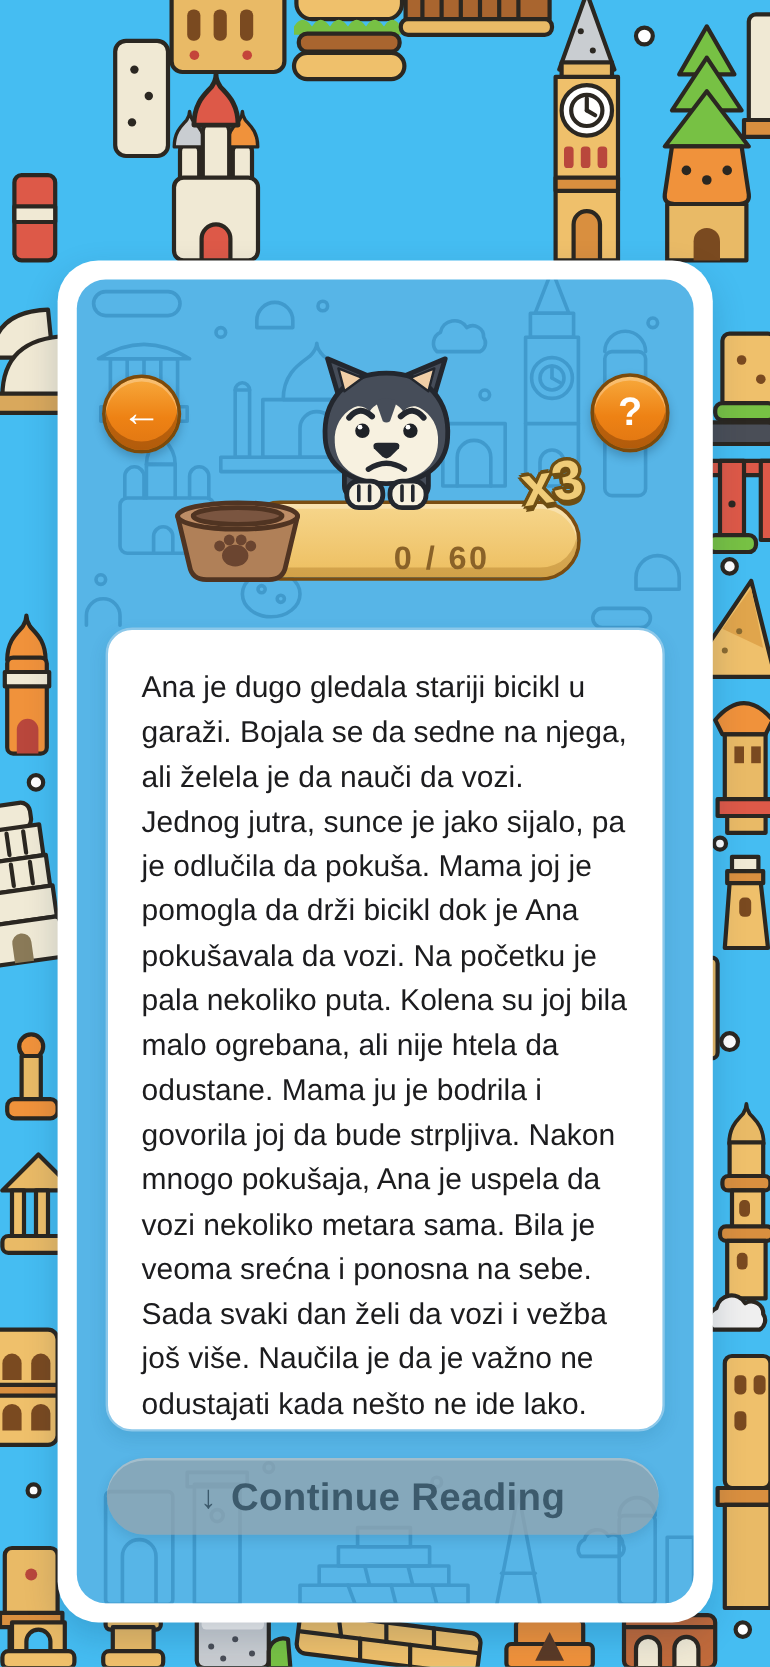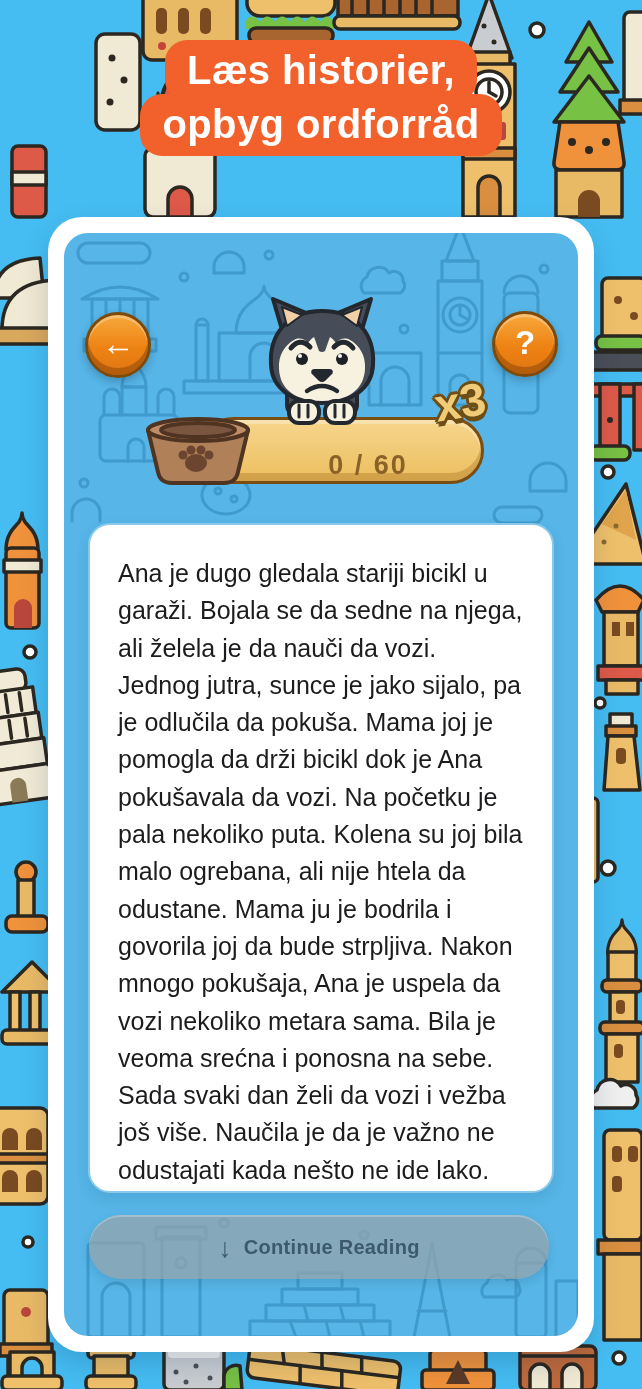--- a/index.html
+++ b/index.html
@@ -65,21 +65,21 @@
     box-shadow:0 6px 14px rgba(10,70,110,.12); }
   .story-text { font-size:25px; line-height:37.3px; color:#1C1C1E; }
 
   
   .continue-btn { position:absolute; left:25px; top:982px; width:460px; height:64px;
     border:none; border-radius:32px; background:rgba(150,163,172,.74);
     box-shadow: 0 4px 10px rgba(20,60,90,.15), inset 0 2px 0 rgba(255,255,255,.25);
     display:flex; align-items:center; justify-content:center; gap:12px;
     color:#3C5A6C; cursor:pointer; z-index:7; font-family:inherit; }
   .cont-arrow { font-size:27px; font-weight:400; transform:translateY(1px); }
-  .cont-label { font-size:20px; font-weight:700; letter-spacing:.3px; }
+  .cont-label { font-size:32px; font-weight:700; letter-spacing:.3px; }
 </style>
 </head>
 <body>
 
 <div class="screen">
 
   <svg class="bgart" width="642" height="1389" viewBox="0 0 642 1389">
     <defs>
       <path id="dome" d="M-16,28 C-16,11 -7,5 -3,0 C-1,-3 0,-6 0,-9 C0,-6 1,-3 3,0 C7,5 16,11 16,28 Z"></path>
     </defs>
@@ -342,24 +342,20 @@
       <circle cx="537" cy="30" r="7" fill="#FFFFFF"></circle>
       <circle cx="30" cy="652" r="6" fill="#FFFFFF"></circle>
       <circle cx="608" cy="472" r="6" fill="#FFFFFF"></circle>
       <circle cx="600" cy="703" r="5" fill="#FFFFFF"></circle>
       <circle cx="608" cy="868" r="7" fill="#FFFFFF"></circle>
       <circle cx="28" cy="1242" r="5" fill="#FFFFFF"></circle>
       <circle cx="619" cy="1358" r="6" fill="#FFFFFF"></circle>
     </g>
   </svg>
 
-  <div class="header">
-    <div class="hdr-row"><span class="hdr-line">Læs historier,</span></div>
-    <div class="hdr-row"><span class="hdr-line hdr-line2">opbyg ordforråd</span></div>
-  </div>
 
   <div class="card">
     <div class="panel">
 
       <svg class="panel-art" width="514" height="1104" viewBox="0 0 514 1104">
         <rect x="14" y="10" width="72" height="20" rx="10"></rect>
         <path d="M150,40 v-6 a15,15 0 0 1 30,0 v6 z"></path>
         <circle cx="205" cy="22" r="4"></circle>
         <g>
           <path d="M18,66 Q56,42 94,66 Z"></path>

